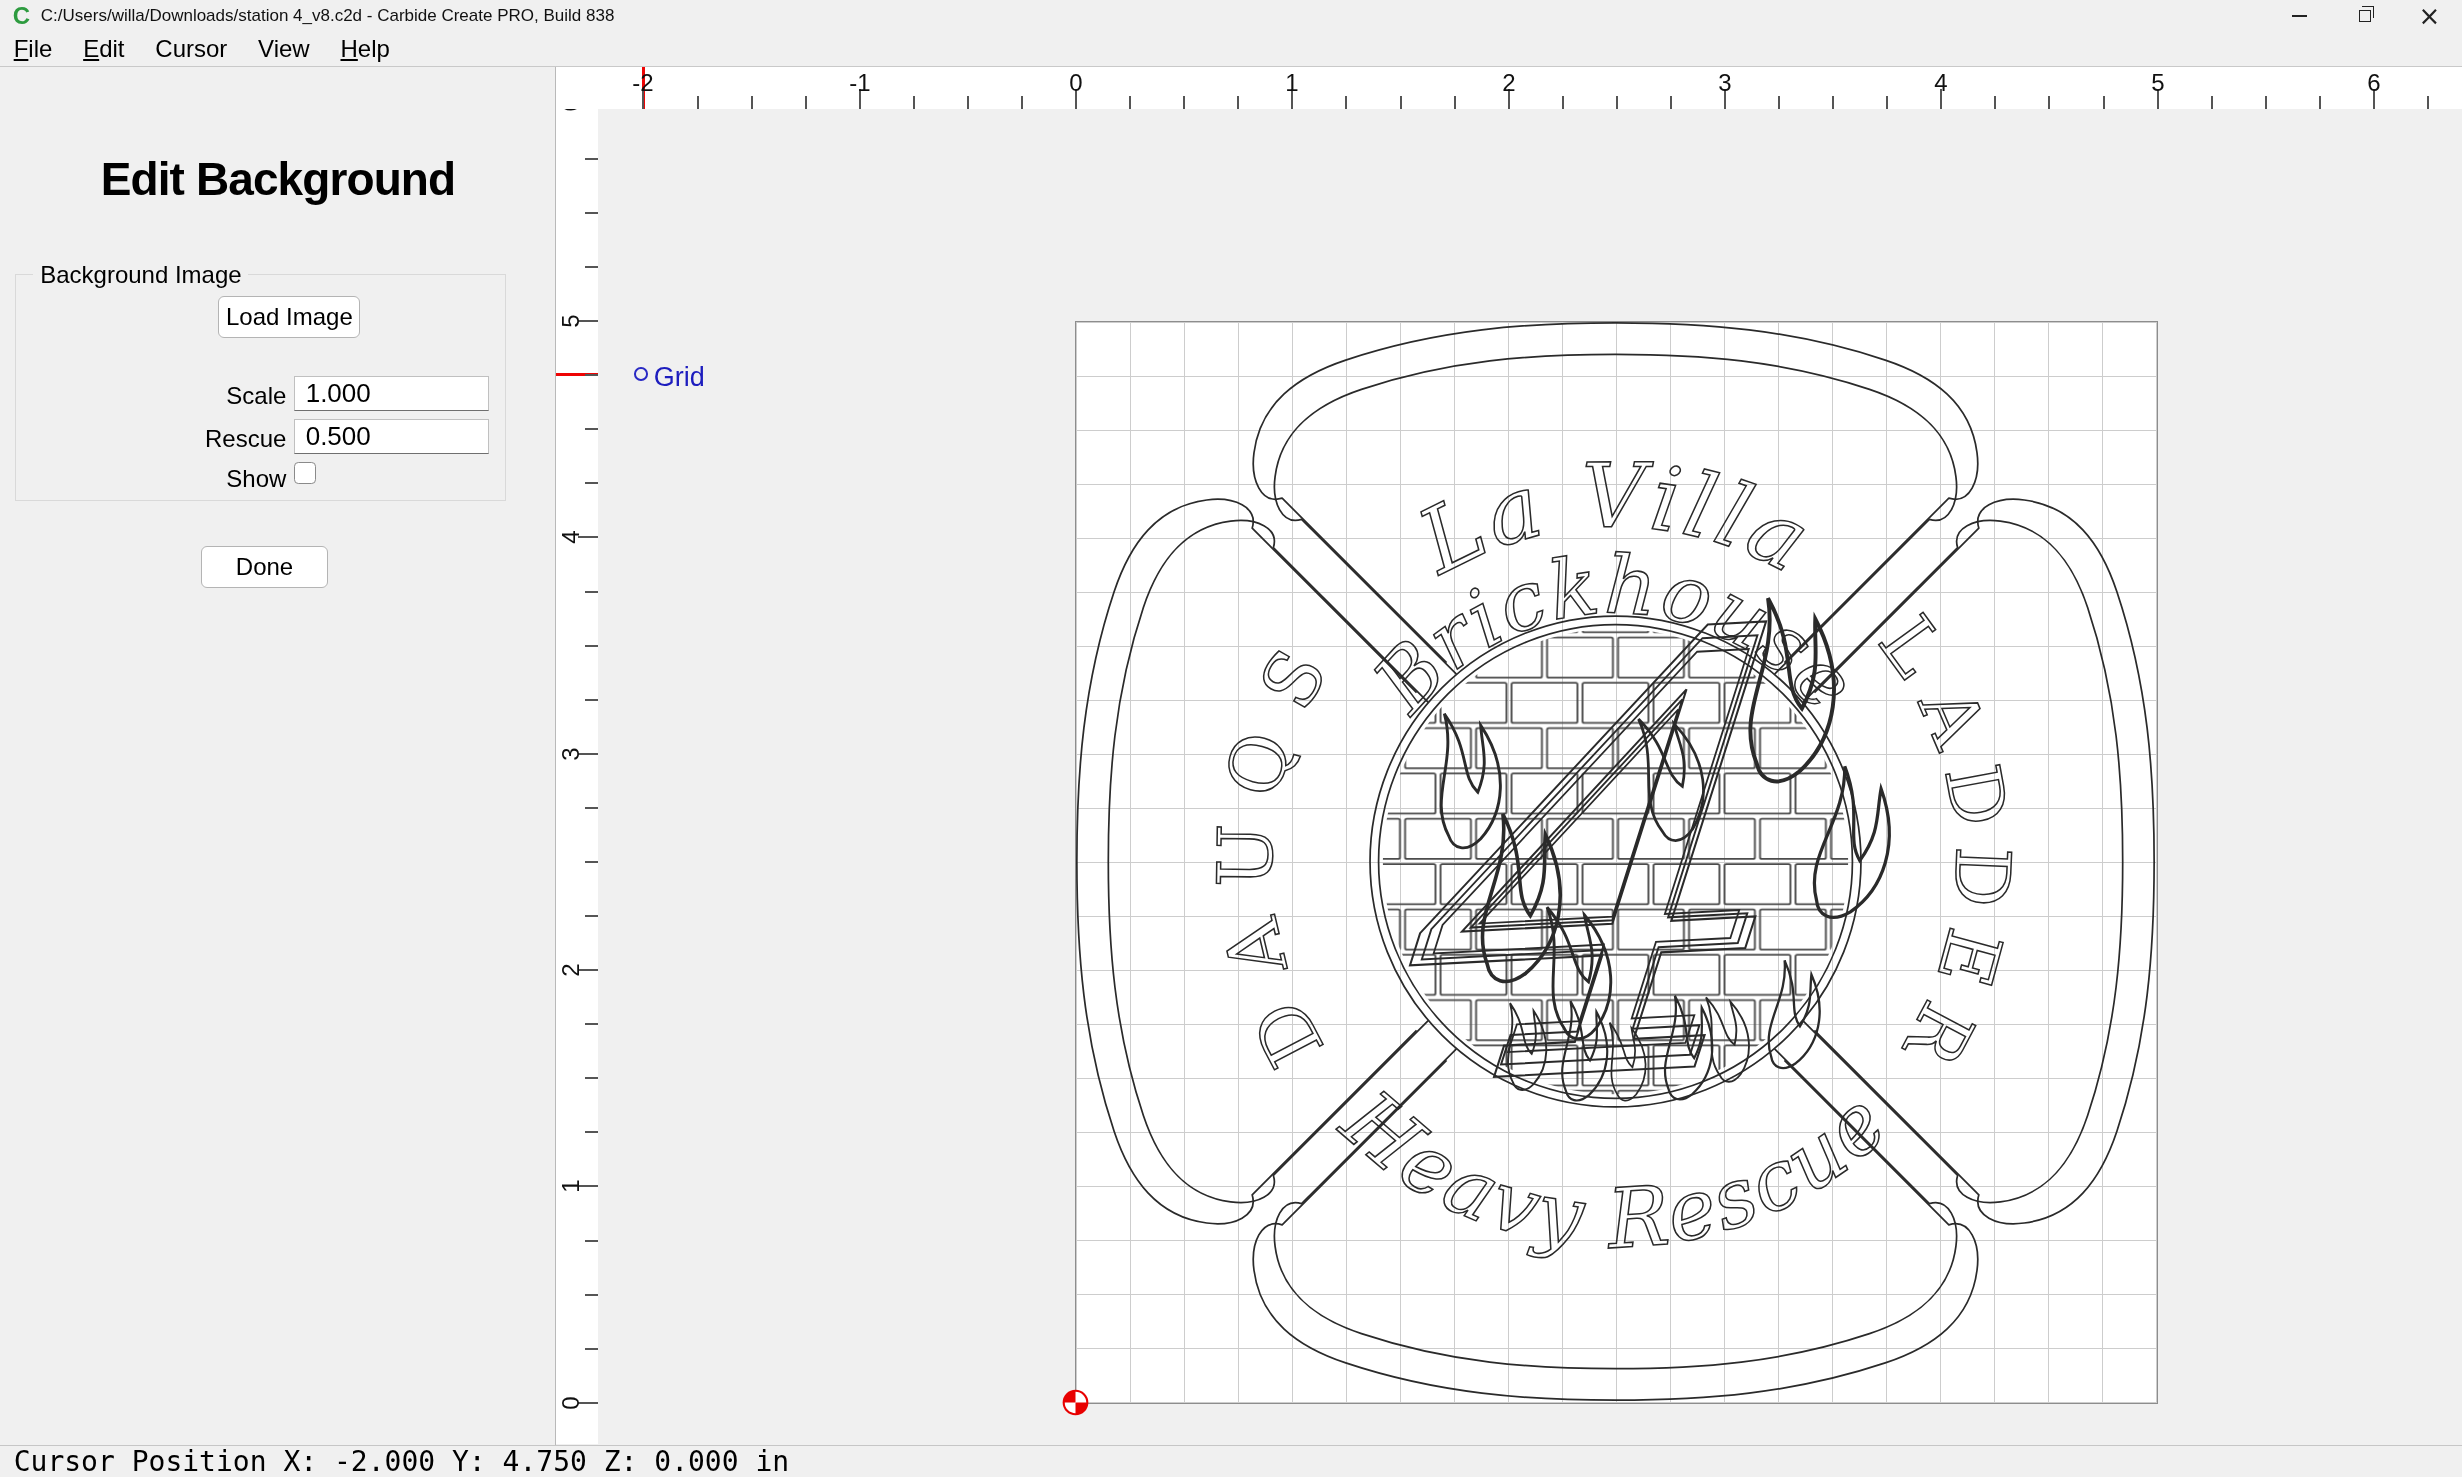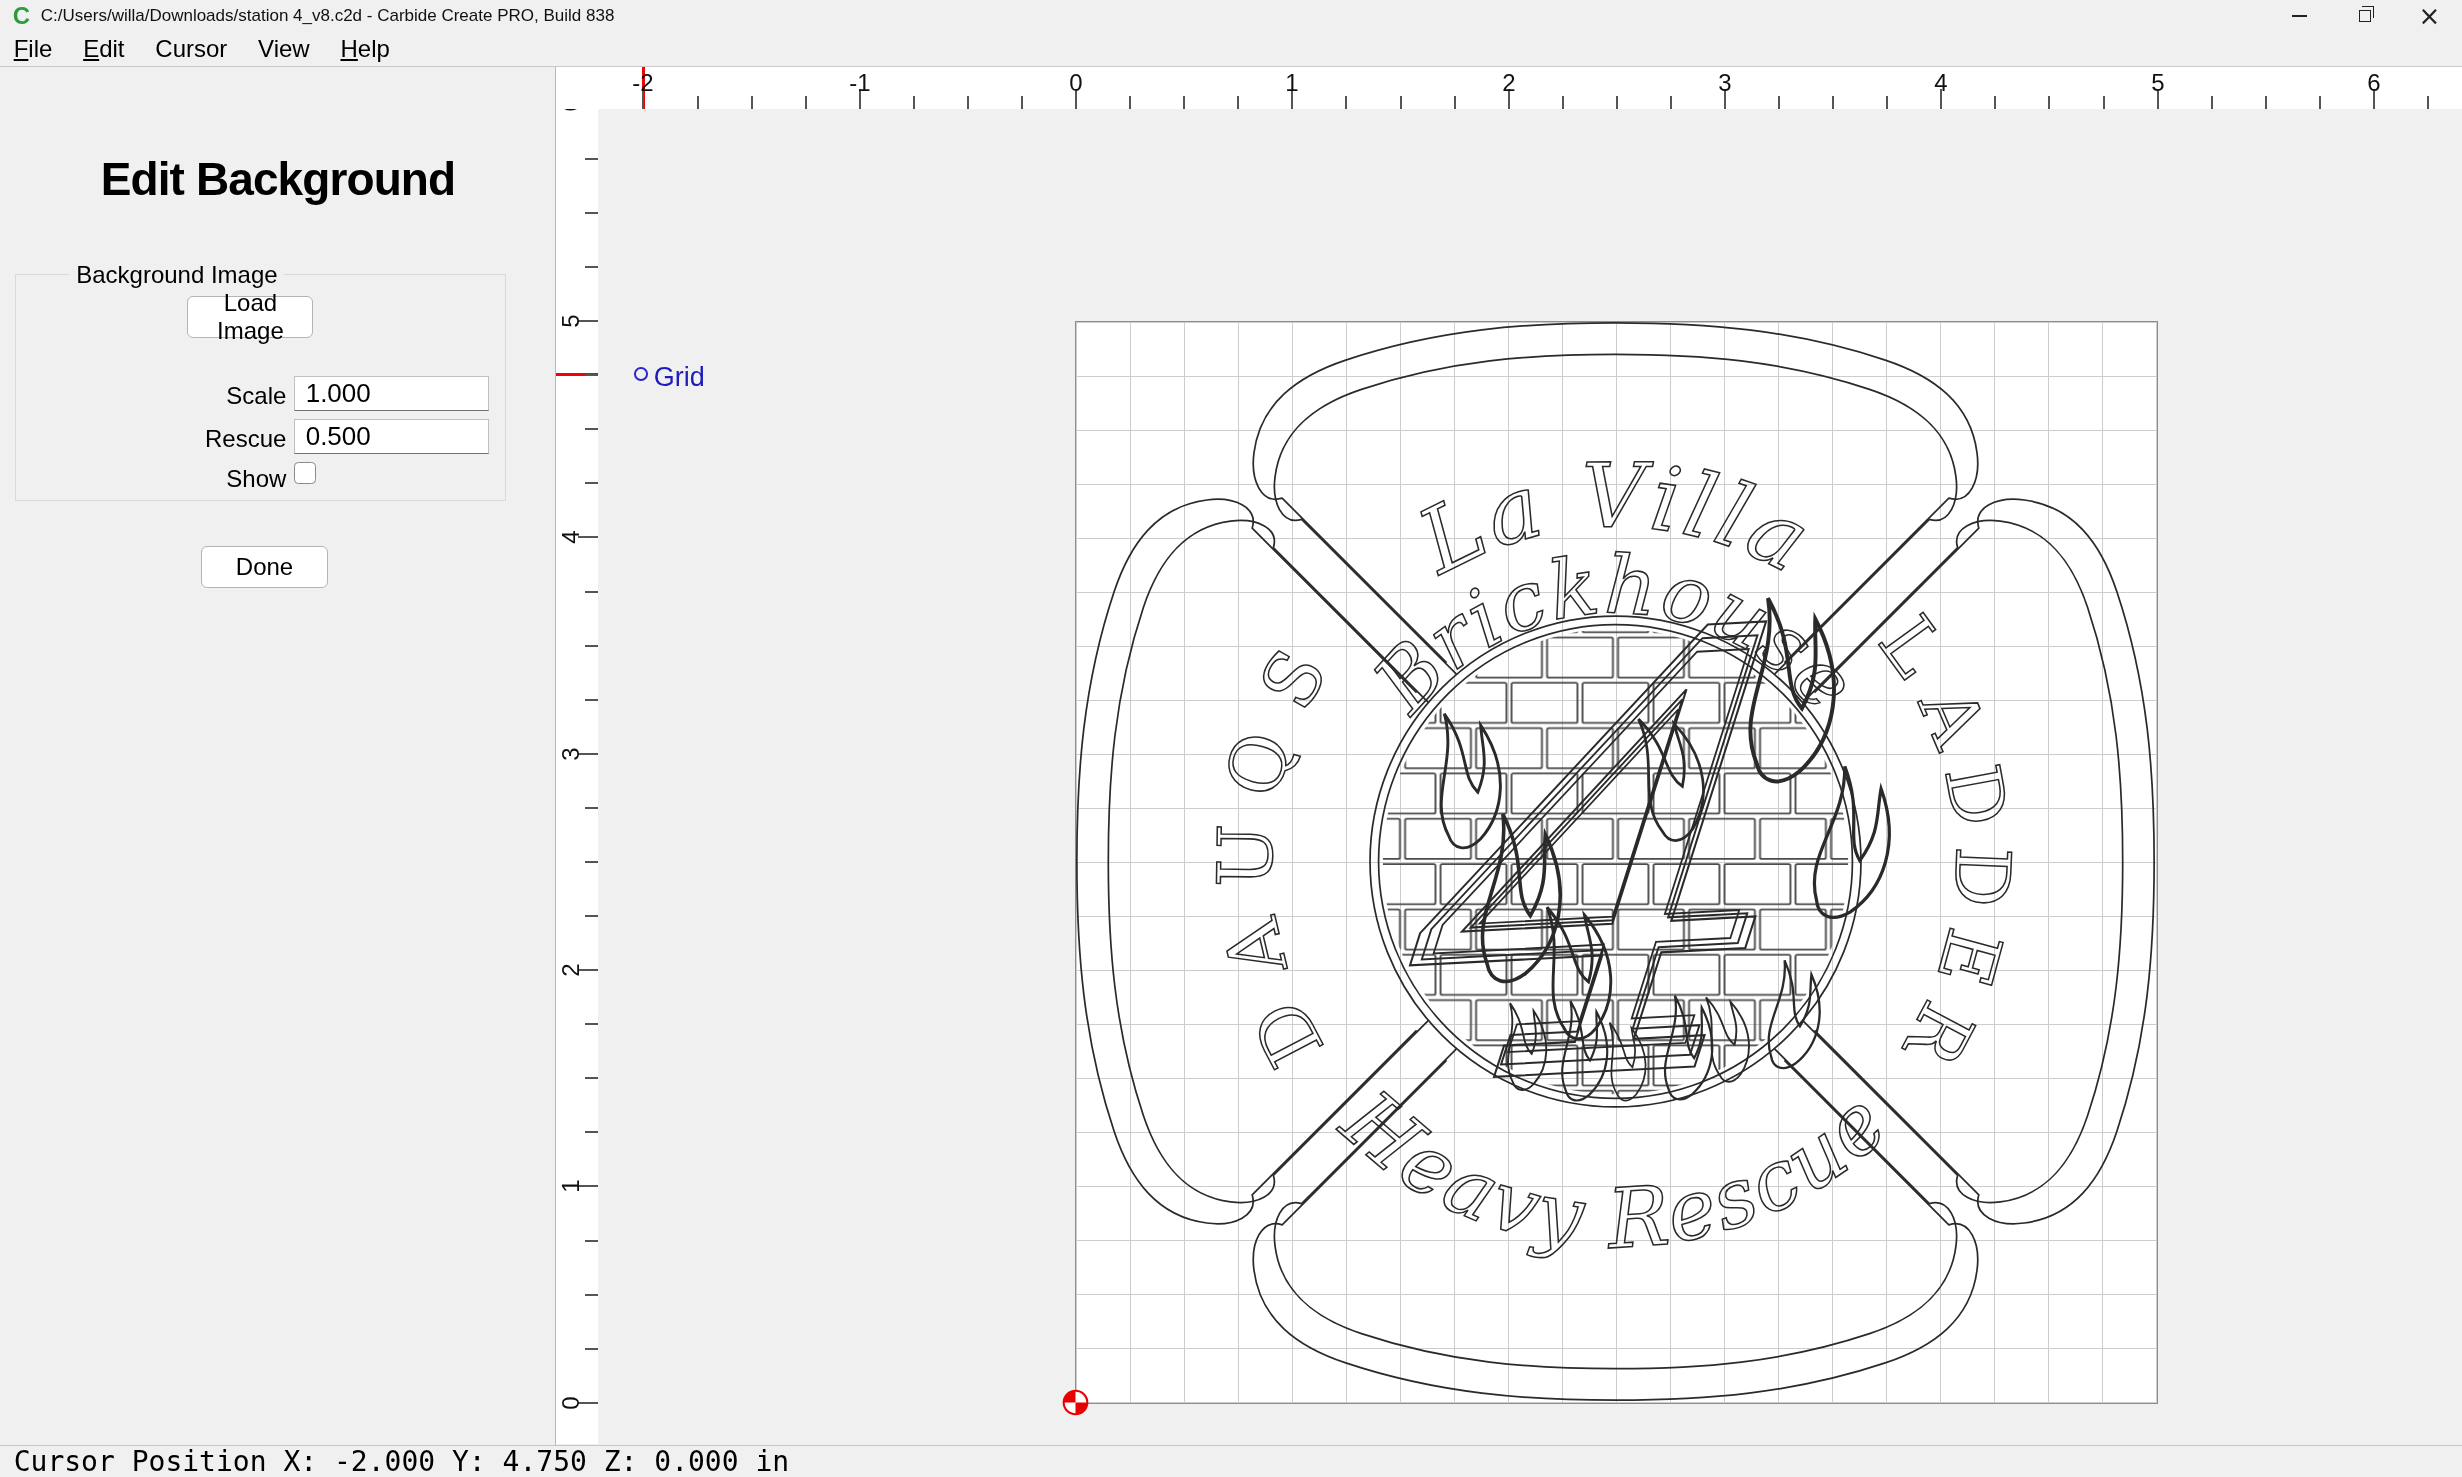--- a/index.html
+++ b/index.html
@@ -32,25 +32,25 @@
 
   
   #panel { position:absolute; left:0; top:67px; width:556px; height:1378px;
            background:#f0f0f0; border-right:0.9px solid #b9b9b9; }
   #panel-heading { position:absolute; left:0; top:85px; width:556px;
                    text-align:center; font-size:46px; font-weight:bold;
                    letter-spacing:-0.9px; }
   #groupbox { position:absolute; left:15.4px; top:207px; width:491px; height:227px;
               border:1.7px solid #d9d9d9; }
   #group-legend { position:absolute; left:17px; top:-13.7px; background:#f0f0f0;
-                  padding:0 6.8px; font-size:24px;margin-left:36px; }
+                  padding:0 6.8px; font-size:24px; }
   .btn { position:absolute; background:#fff; border:1.7px solid #b4b4b4;
          border-radius:6px; font-size:24px; display:flex; align-items:center;
          justify-content:center; }
-  #load-btn { left:171px; top:20.5px; width:126px; height:42px;text-align:center; }
+  #load-btn { left:202px; top:20.5px; width:142px; height:42px;text-align:center; }
   #done-btn { left:201px; top:479px; width:127px; height:42px; }
   .field-label { position:absolute; width:137px; text-align:right; font-size:24px; }
   .field-input { position:absolute; left:278px; width:195px; height:35px;
                  background:#fff; border:0.9px solid #c0c0c0; border-bottom:1.7px solid #6f6f6f;
                  font-size:26px; display:flex; align-items:center; padding-left:10.3px; }
   #scale-label   { left:133px; top:107px; }
   #scale-input   { top:101px; }
   #opacity-label { left:133px; top:150px; }
   #opacity-input { top:144px; }
   #show-label    { left:133px; top:190px; }

